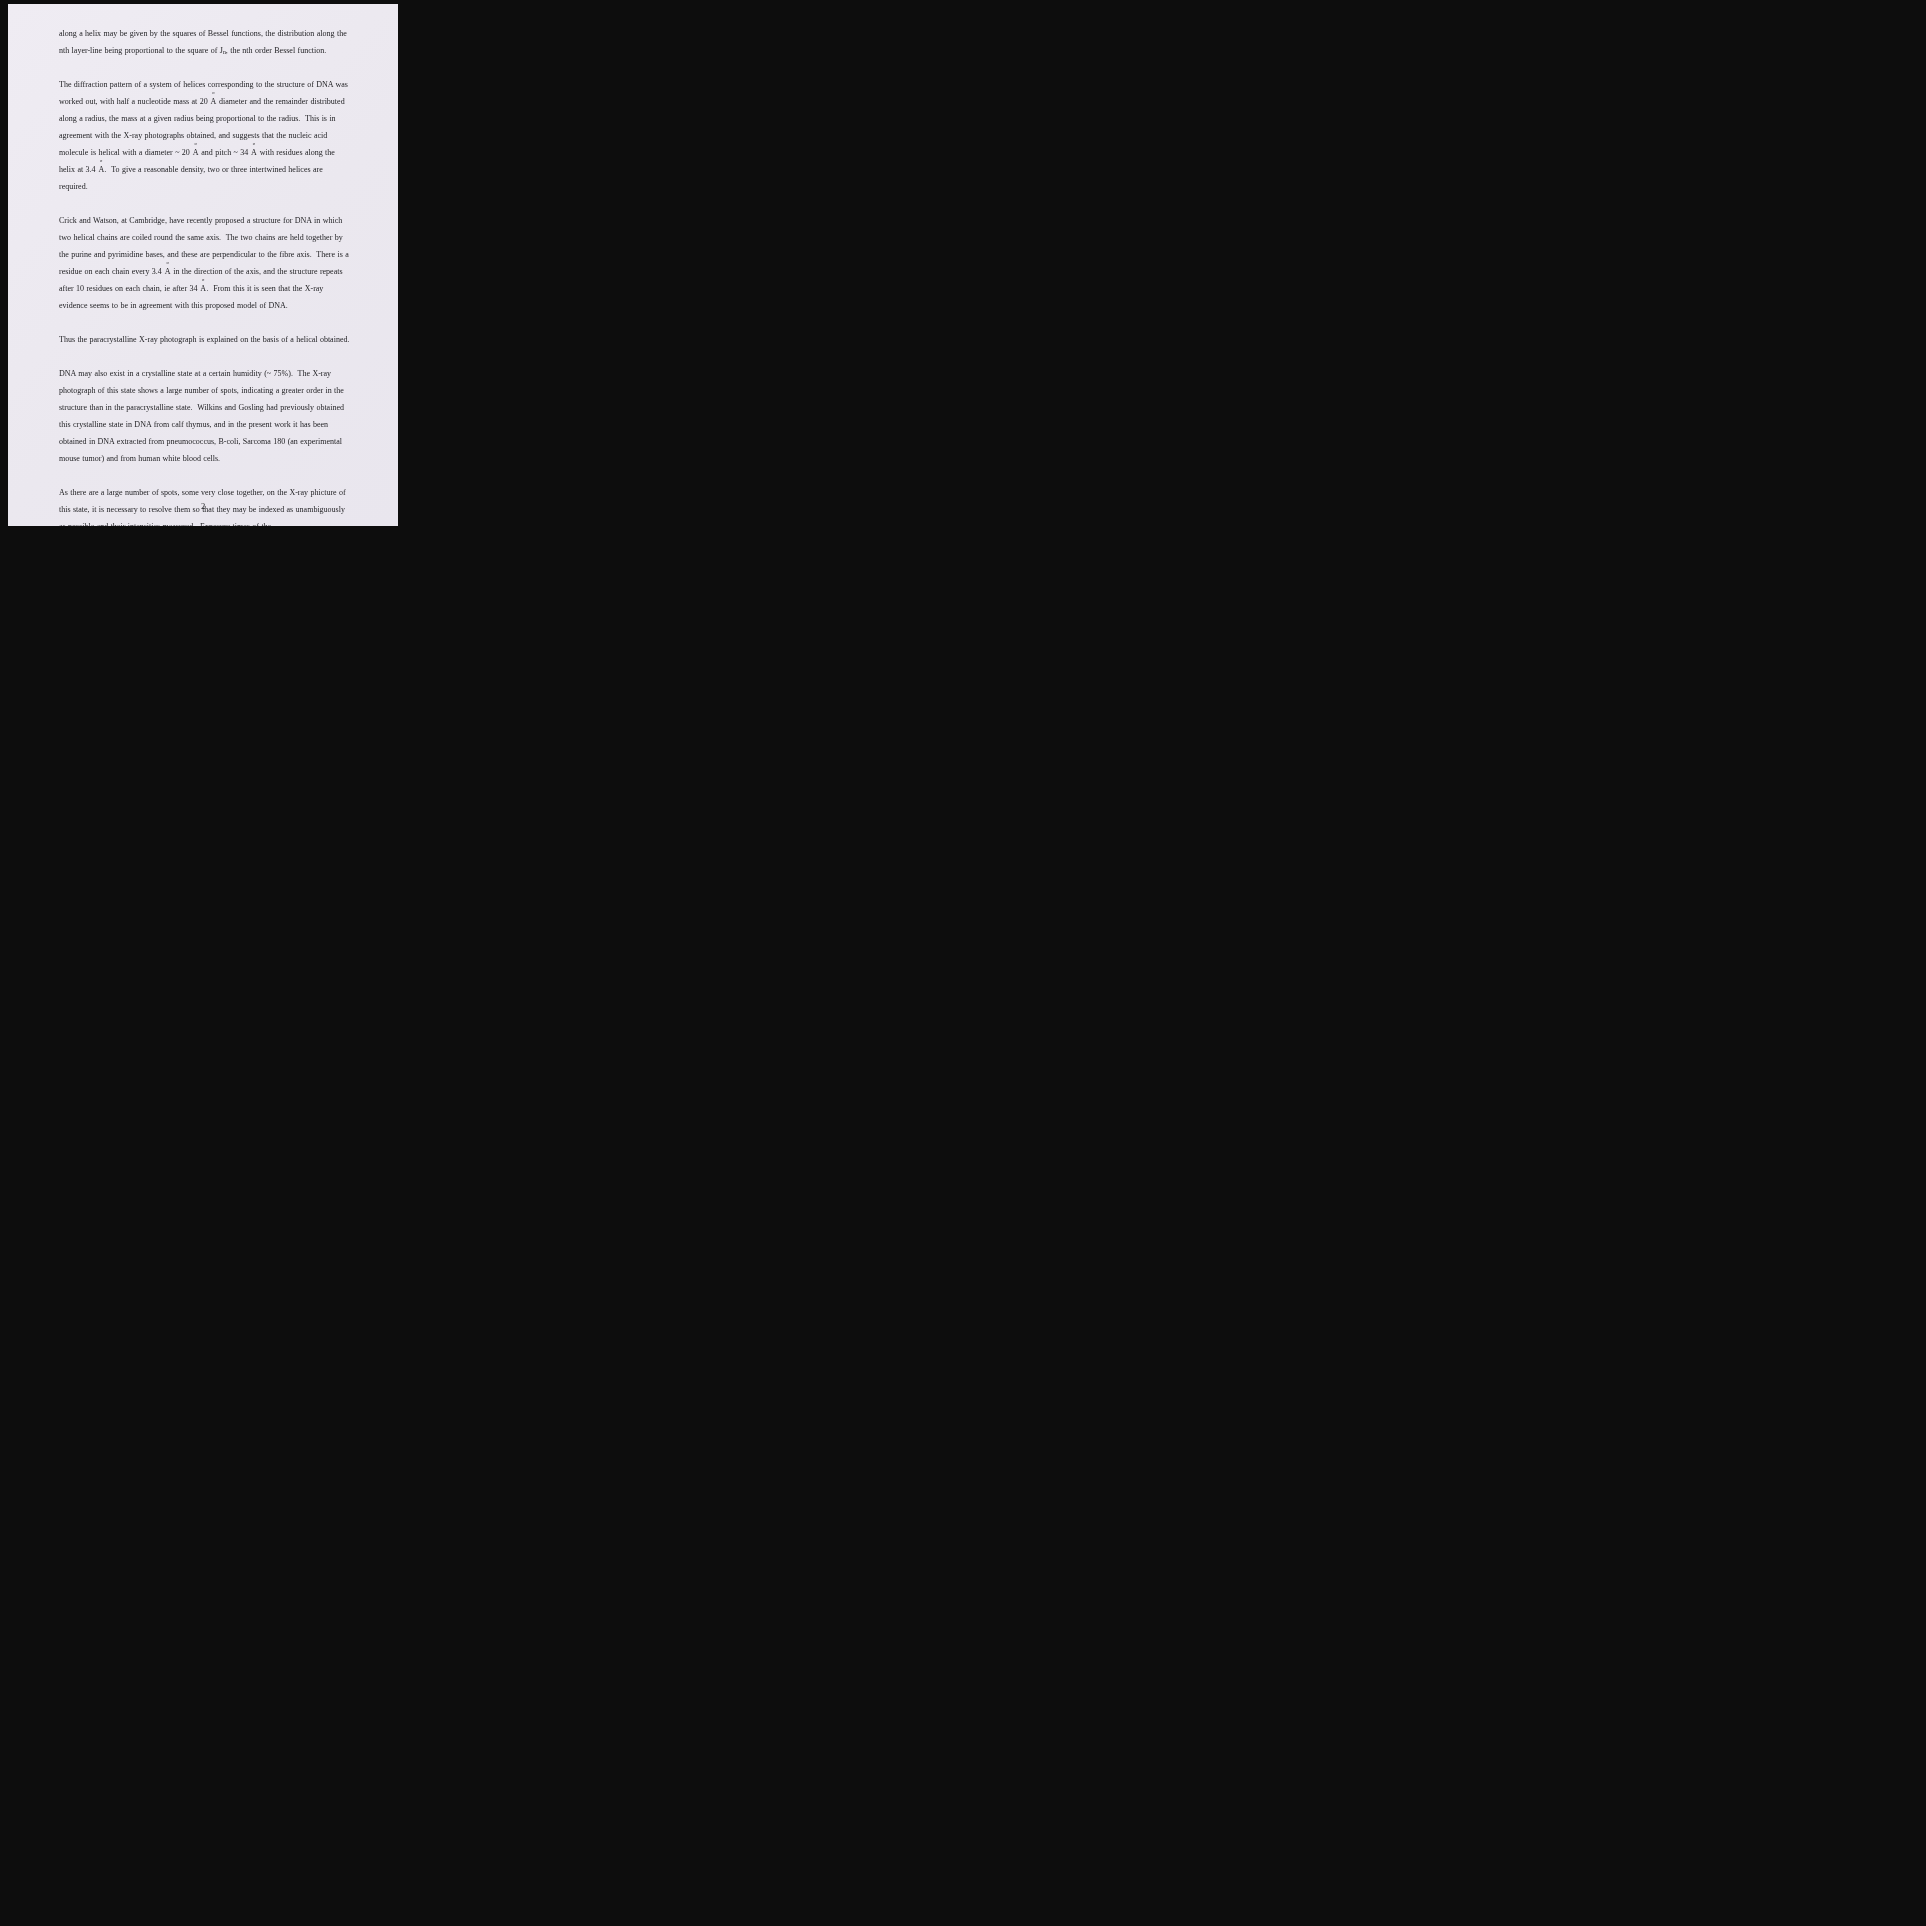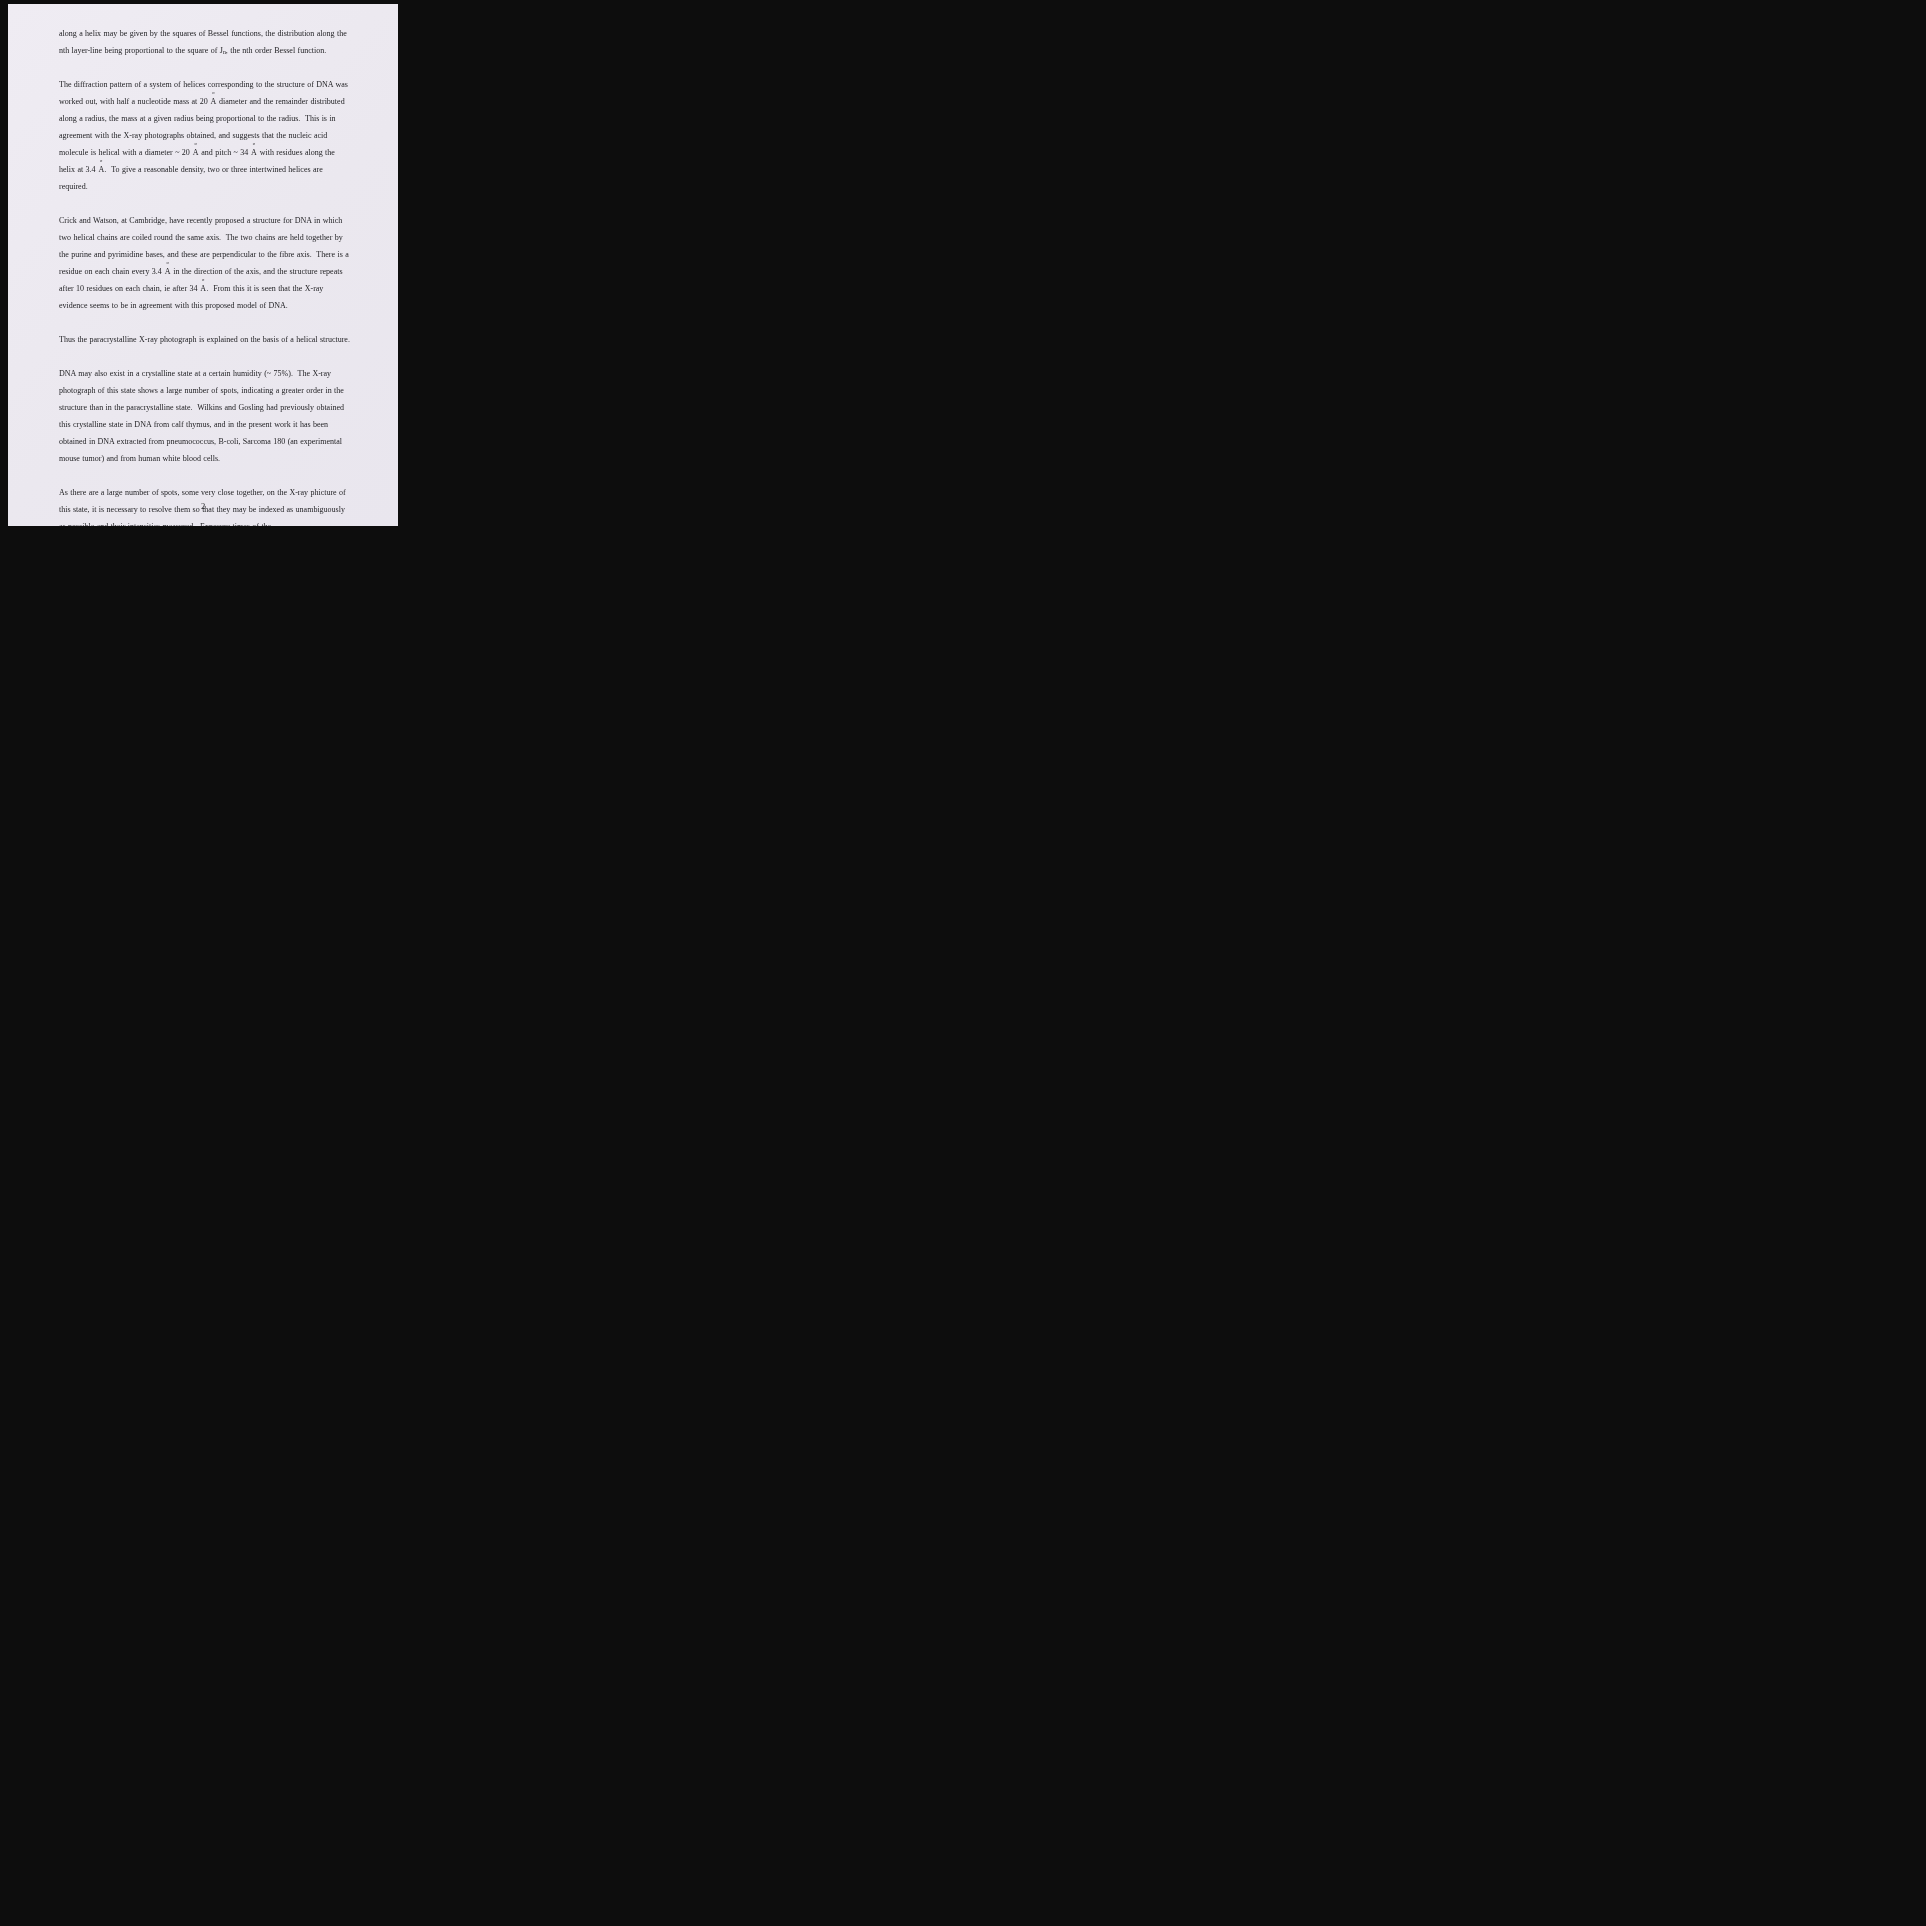--- a/index.html
+++ b/index.html
@@ -75,20 +75,20 @@
 </style>
 </head>
 <body>
 
 <div class="scan-frame">
   <div class="page">
     <div class="content">
         <p class="para">along a helix may be given by the squares of Bessel functions, the distribution along the nth layer-line being proportional to the square of J<sub>n</sub>, the nth order Bessel function.</p>
         <p class="para">The diffraction pattern of a system of helices corresponding to the structure of DNA was worked out, with half a nucleotide mass at 20 <span class="angstrom">A</span> diameter and the remainder distributed along a radius, the mass at a given radius being proportional to the radius.  This is in agreement with the X-ray photographs obtained, and suggests that the nucleic acid molecule is helical with a diameter ~ 20 <span class="angstrom">A</span> and pitch ~ 34 <span class="angstrom">A</span> with residues along the helix at 3.4 <span class="angstrom">A</span>.  To give a reasonable density, two or three intertwined helices are required.</p>
         <p class="para">Crick and Watson, at Cambridge, have recently proposed a structure for DNA in which two helical chains are coiled round the same axis.  The two chains are held together by the purine and pyrimidine bases, and these are perpendicular to the fibre axis.  There is a residue on each chain every 3.4 <span class="angstrom">A</span> in the direction of the axis, and the structure repeats after 10 residues on each chain, ie after 34 <span class="angstrom">A</span>.  From this it is seen that the X-ray evidence seems to be in agreement with this proposed model of DNA.</p>
-        <p class="para">Thus the paracrystalline X-ray photograph is explained on the basis of a helical structure.</p>
+        <p class="para">Thus the paracrystalline X-ray photograph is explained on the basis of a helical obtained.</p>
         <p class="para">DNA may also exist in a crystalline state at a certain humidity (~ 75%).  The X-ray photograph of this state shows a large number of spots, indicating a greater order in the structure than in the paracrystalline state.  Wilkins and Gosling had previously obtained this crystalline state in DNA from calf thymus, and in the present work it has been obtained in DNA extracted from pneumococcus, B-coli, Sarcoma 180 (an experimental mouse tumor) and from human white blood cells.</p>
         <p class="para">As there are a large number of spots, some very close together, on the X-ray phicture of this state, it is necessary to resolve them so that they may be indexed as unambiguously as possible and their intensities measured.  Exposure times of the</p>
       </div>
     <div class="page-number">2</div>
   </div>
 </div>
 
 
 </body></html>

